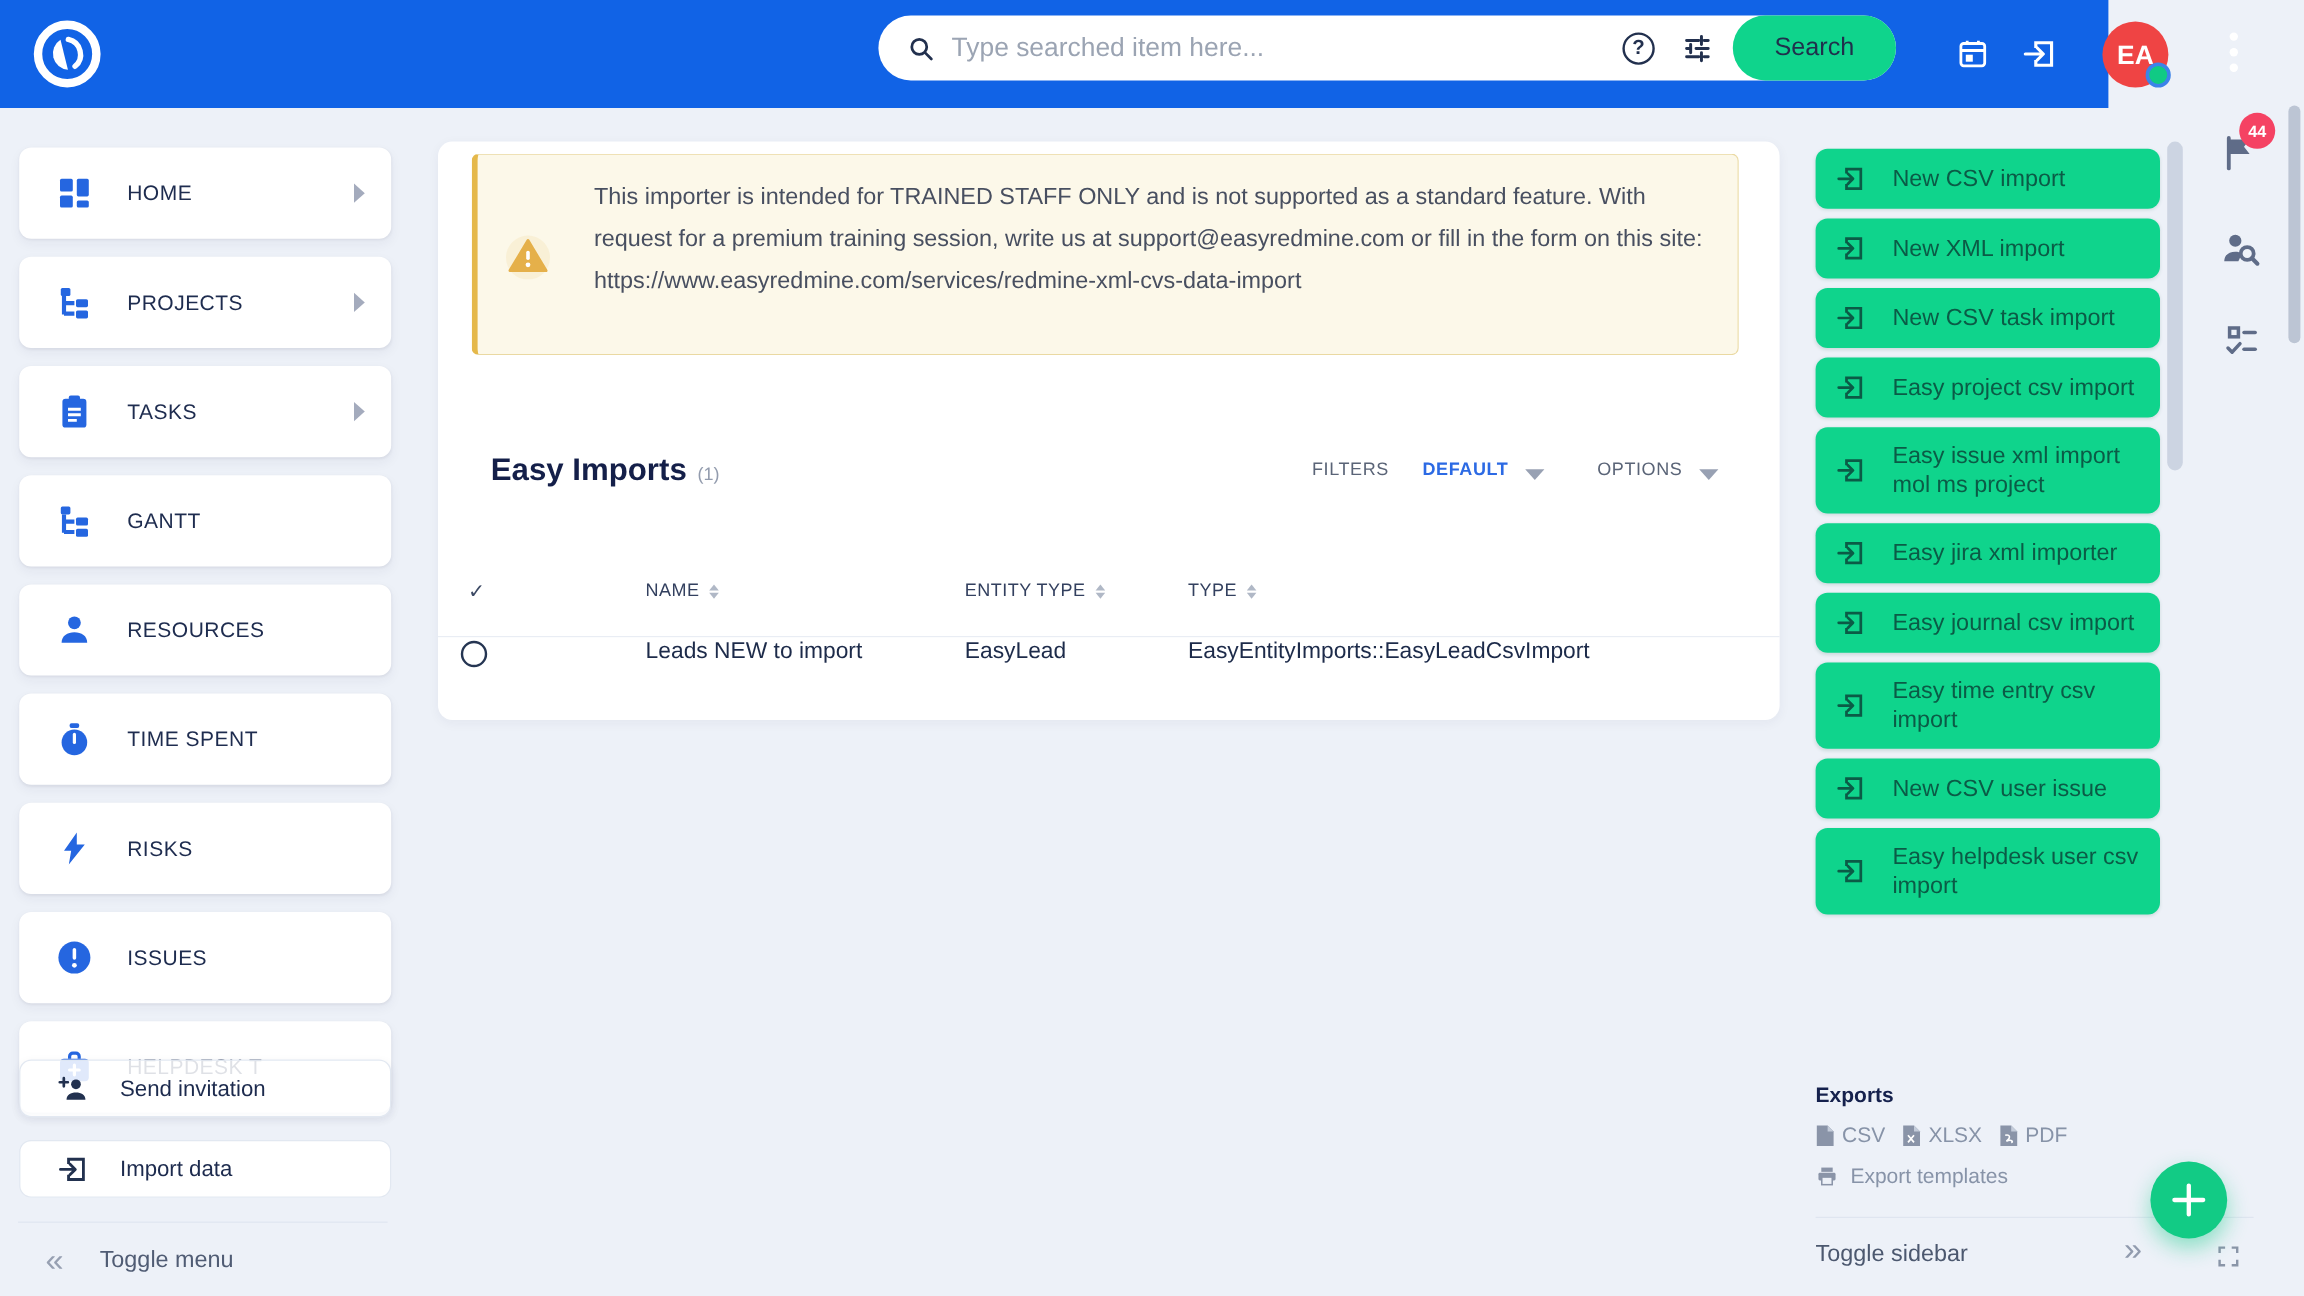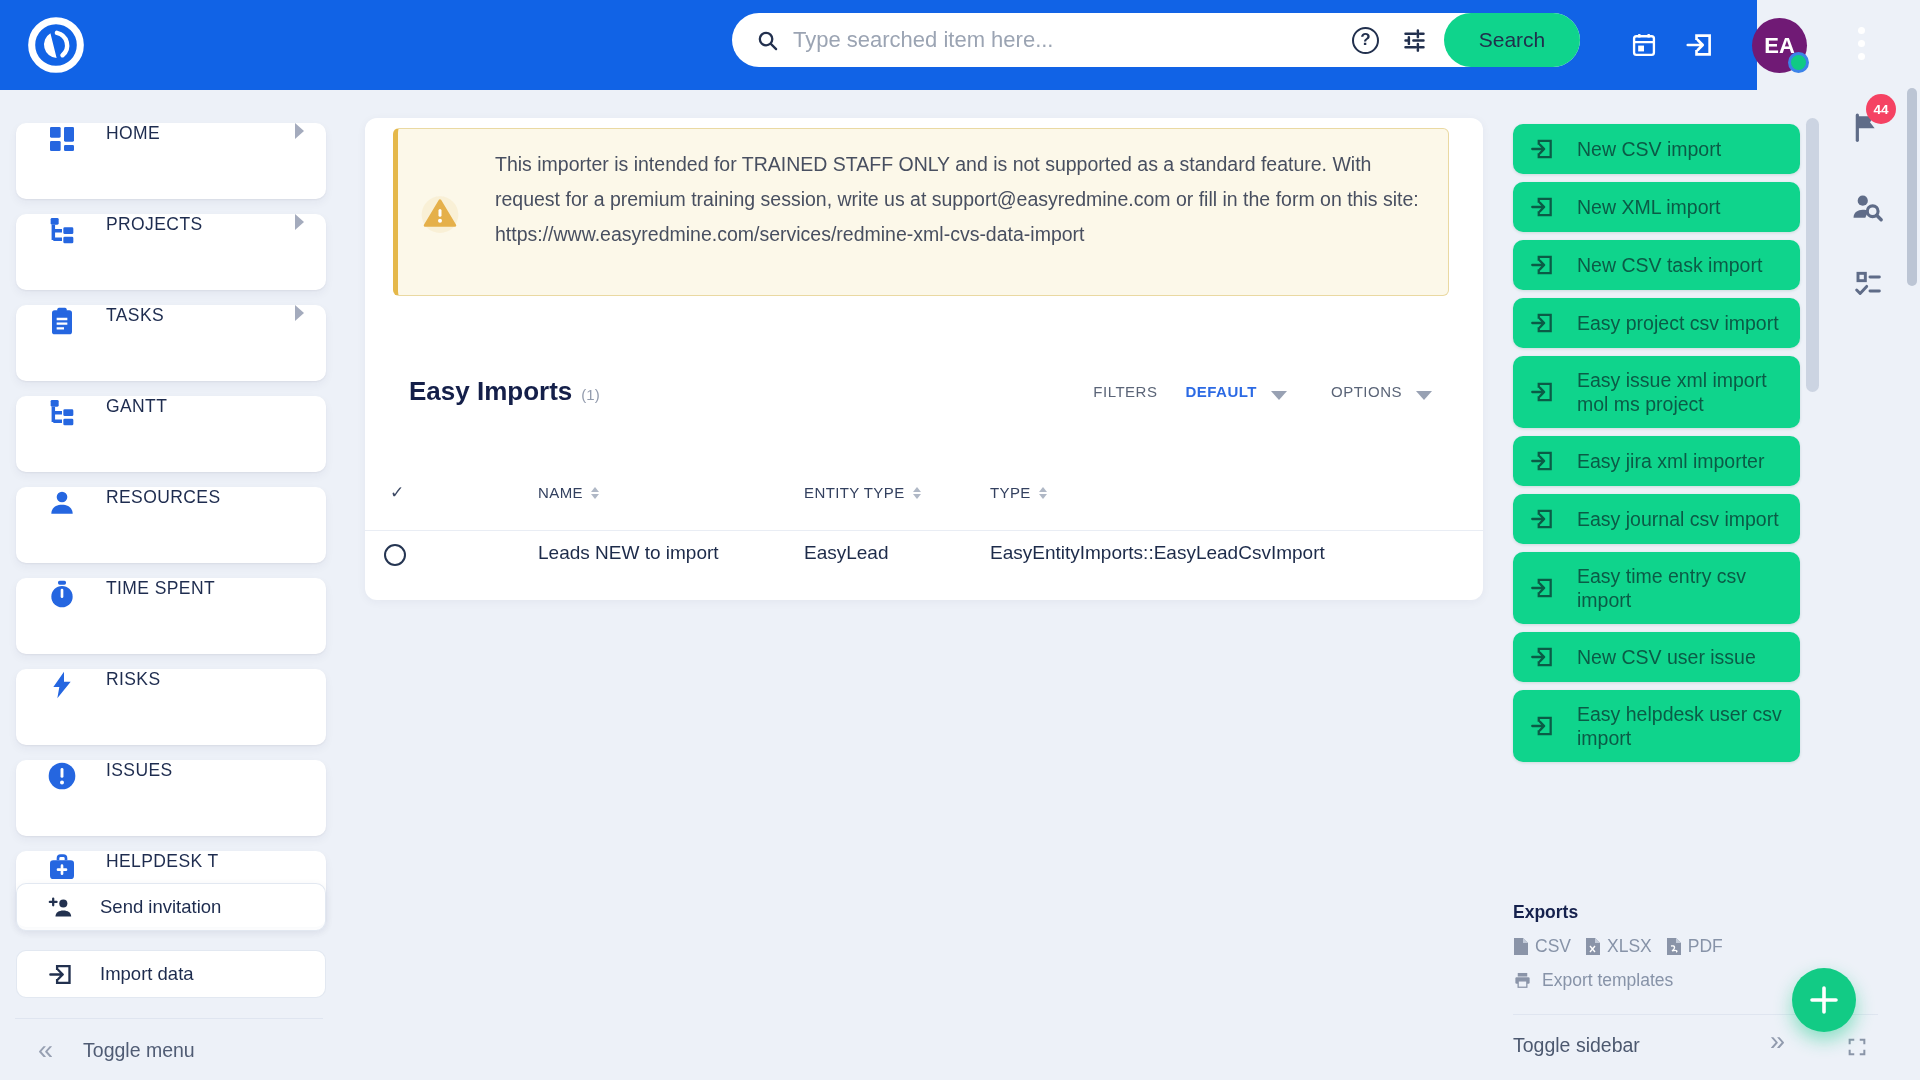--- a/index.html
+++ b/index.html
@@ -11,28 +11,28 @@
   .topbar { position:absolute; left:0; top:0; width:1757px; height:90px; background:#1163e6;text-decoration:underline; }
   .logo { position:absolute; left:24px; top:13px; width:64px; height:64px; }
   .search-pill { position:absolute; left:732px; top:13px; width:848px; height:54px; background:#fff; border-radius:27px; display:flex; align-items:center; }
   .search-pill .mag { margin-left:24px; flex:none; }
   .search-input { border:none; outline:none; background:transparent; font-family:"Liberation Sans",sans-serif; font-size:22px; color:#2a3550; margin-left:14px; width:520px; }
   .search-input::placeholder { color:#9ba4b3; }
   .pill-icons { position:absolute; right:152px; display:flex; align-items:center; gap:22px; }
   .help-circle { width:27px; height:27px; border:2.4px solid #22304e; border-radius:50%; color:#22304e; font-size:17px; font-weight:700; display:flex; align-items:center; justify-content:center; }
   .search-btn { position:absolute; right:0; top:0; height:54px; width:136px; background:#0fd48c; border-radius:27px; border:none; font-family:"Liberation Sans",sans-serif; font-size:21px; color:#20304c; cursor:pointer; }
   .tb-ico { position:absolute; top:0; height:90px; display:flex; align-items:center; }
-  .avatar { position:absolute; left:1752px; top:18px; width:55px; height:55px; border-radius:50%; background:#701a75; color:#fff; font-size:22px; font-weight:700; display:flex; align-items:center; justify-content:center; }
+  .avatar { position:absolute; left:1752px; top:18px; width:55px; height:55px; border-radius:50%; background:#ef4444; color:#fff; font-size:22px; font-weight:700; display:flex; align-items:center; justify-content:center; }
   .status-dot { position:absolute; left:1788px; top:52px; width:21px; height:21px; border-radius:50%; background:#10ca84; border:3px solid #3c83e9; }
   .dots { position:absolute; left:1858px; top:27px; width:8px; display:flex; flex-direction:column; gap:6px; }
   .dots i { width:7px; height:7px; border-radius:50%; background:#fff; }
 
   
   .nav-col { position:absolute; left:16px; top:123px; width:310px; display:flex; flex-direction:column; gap:15px; }
-  .nav-card { height:76px; background:#fff; border-radius:10px; display:flex; padding-left:30px; position:relative; box-shadow:0 1px 2px rgba(30,41,70,.06), 0 4px 10px rgba(30,41,70,.05); cursor:pointer; }
+  .nav-card { height:76px; background:#fff; border-radius:10px; display:flex; align-items:center; padding-left:30px; position:relative; box-shadow:0 1px 2px rgba(30,41,70,.06), 0 4px 10px rgba(30,41,70,.05); cursor:pointer; }
   .nav-card .nico { width:32px; height:32px; margin-right:28px; flex:none; }
   .nav-label { font-size:17.5px; font-weight:500; letter-spacing:.4px; color:#1e2c4f; }
   .nav-arrow { position:absolute; right:22px; width:0; height:0; border-top:8px solid transparent; border-bottom:8px solid transparent; border-left:9px solid #a4abbd; }
   .mini-card { position:absolute; left:16px; width:310px; height:48px; border-radius:10px; display:flex; align-items:center; padding-left:30px; cursor:pointer; }
   .mini-card.send { top:883px; background:rgba(255,255,255,.86); border:1px solid rgba(223,229,240,.9); box-shadow:0 2px 8px rgba(30,41,70,.06); }
   .mini-card.import { top:950px; background:#fff; border:1px solid rgba(223,229,240,.9); }
   .mini-card .nico { width:27px; height:27px; margin-right:26px; flex:none; }
   .mini-label { font-size:18.5px; color:#1d2b4e; }
   .sb-divider { position:absolute; left:15px; top:1018px; width:308px; height:1px; background:#dfe5f0; }
   .toggle-menu { position:absolute; left:38px; top:1032px; height:36px; display:flex; align-items:center; gap:30px; cursor:pointer; }
@@ -50,21 +50,21 @@
   .page-count { font-size:15px; color:#939cae; }
   .hr-right { display:flex; align-items:flex-end; gap:14px; }
   .flt-label { font-size:15px; letter-spacing:.5px; color:#5a6477; cursor:pointer; }
   .flt-value { font-size:15px; letter-spacing:.5px; color:#2c6ae4; font-weight:600; margin-left:14px; cursor:pointer; }
   .caret { width:0; height:0; border-left:8px solid transparent; border-right:8px solid transparent; border-top:9px solid #98a1b3; margin-top:4px; }
   .opt-gap { width:16px; }
   .thead { position:absolute; left:0; right:0; top:342px; height:70px; }
   .th { position:absolute; top:24px; display:flex; align-items:center; gap:7px; font-size:15px; letter-spacing:.4px; color:#33405f; cursor:pointer; }
   .check-glyph { position:absolute; left:25px; top:22px; font-size:17px; color:#3c4964; }
   .h-div { position:absolute; left:0; right:0; top:412px; height:1px; background:#e9edf4; }
-  .drow { position:absolute; left:0; right:0; top:403px; height:70px; border-radius:0 0 12px 12px; }
+  .drow { position:absolute; left:0; right:0; top:393px; height:70px; border-radius:0 0 12px 12px; }
   .row-check { position:absolute; left:19px; top:23px; width:22px; height:22px; border:2px solid #253552; border-radius:50%; background:#fff; cursor:pointer; }
   .td { position:absolute; top:21px; font-size:19px; color:#1d2b4a; white-space:nowrap; }
 
   
   .gcol { position:absolute; left:1513px; top:124px; width:287px; display:flex; flex-direction:column; gap:8px; }
   .gbtn { background:#0fd48c; border:none; border-radius:10px; color:#0b5b46; display:flex; align-items:center; text-align:left; padding:12px 12px 12px 16px; font-family:"Liberation Sans",sans-serif; font-size:19.5px; line-height:24px; box-shadow:0 1px 3px rgba(13,93,70,.15); cursor:pointer; }
   .gbtn .gico { width:26px; height:26px; margin-right:22px; flex:none; }
   .fadeout { position:absolute; left:1505px; top:844px; width:302px; height:66px; background:linear-gradient(to bottom, rgba(237,241,248,0), #edf1f8 78%); pointer-events:none; }
   .exports-title { position:absolute; left:1513px; top:902px; font-size:17.5px; font-weight:700; color:#15214d; }
   .formats { position:absolute; left:1513px; top:936px; display:flex; align-items:center; gap:14px; }

